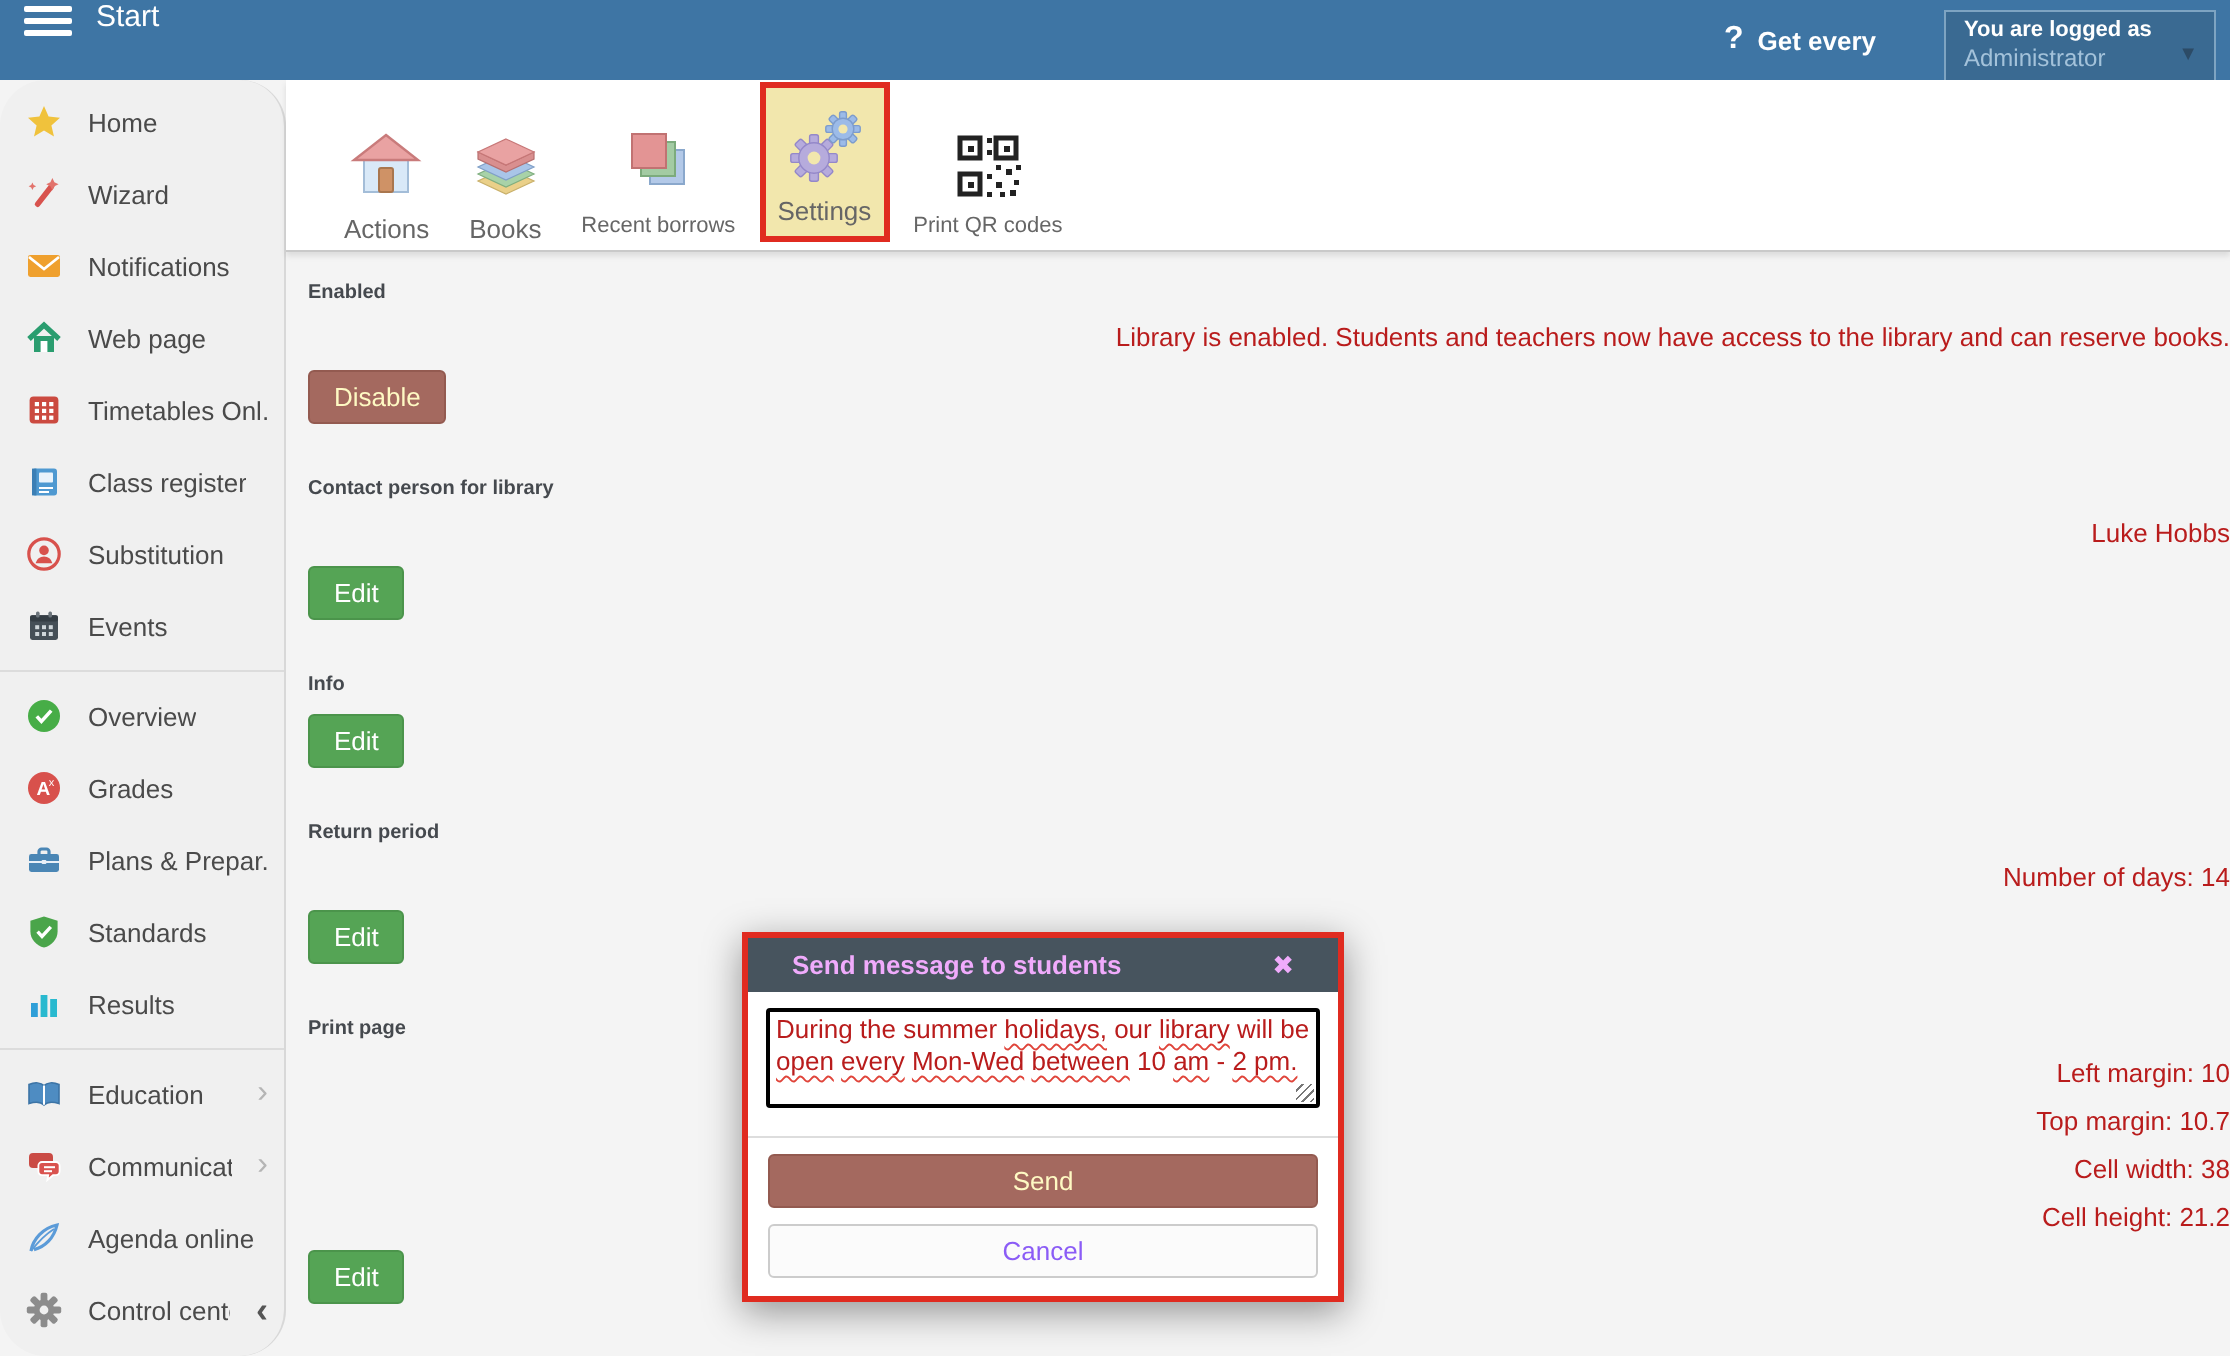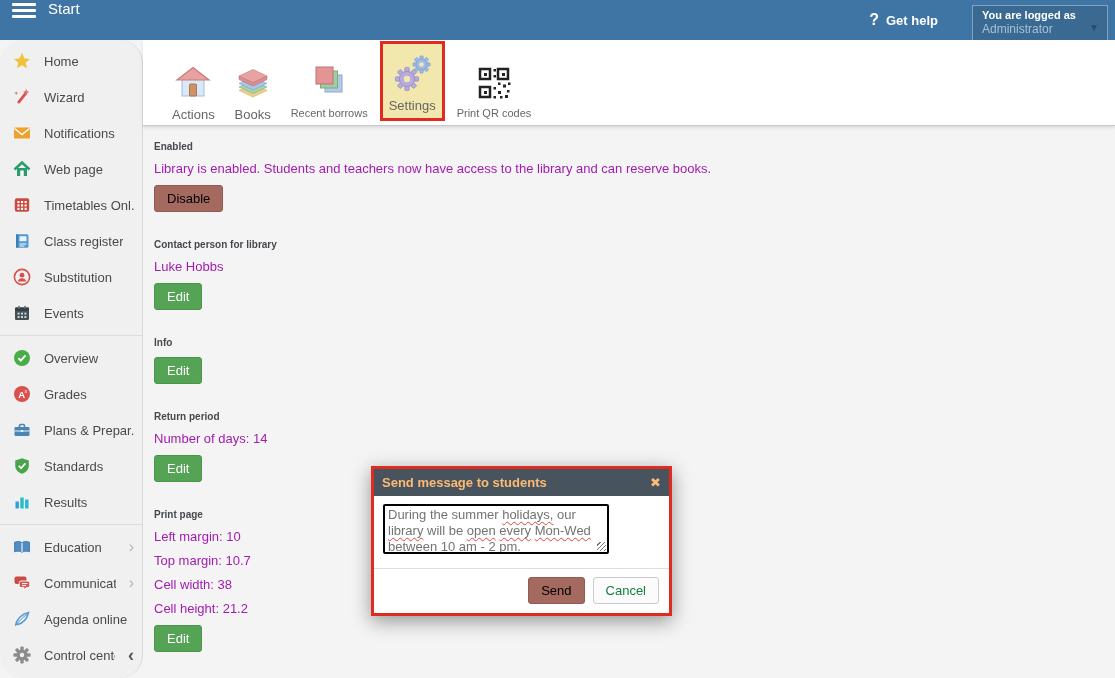--- a/index.html
+++ b/index.html
@@ -52,64 +52,64 @@
   .tool-label.small { font-size:11px; }
   .tool-item.selected {
     border:3px solid var(--highlight-red,#e02b20);
     background:var(--selected-yellow,#f2e7ad);
     padding:7px 6px 0; margin:1px 3px 4px;
   }
   
   .content { position:absolute; top:127px; left:144px; right:0; bottom:0; padding:14px 0 0 10px; }
   .section + .section { margin-top:27px; }
   .section-title { font-size:10px; font-weight:bold; color:#45494e; margin:0 0 9px; }
-  .section-text { font-size:13px; color:#a21caf; margin:0 0 9px; }
+  .section-text { font-size:13px; color:#b91c1c; margin:0 0 9px;text-align:right; }
   .btn { display:inline-block; font-size:13px; padding:5px 12px; border-radius:3px; border:1px solid; cursor:pointer; font-family:inherit; }
   .btn-green { background:var(--button-green,#55a455); border-color:#4b944b; color:#fff; }
-  .btn-brown { background:var(--button-brown,#a4695f); border-color:#935a50; color:#000000; }
-  .btn-light { background:#fbfbfb; border-color:#cccccc; color:#15803d; }
+  .btn-brown { background:var(--button-brown,#a4695f); border-color:#935a50; color:#fef9c3; }
+  .btn-light { background:#fbfbfb; border-color:#cccccc; color:#8b5cf6; }
   
   .modal-wrap {
     position:absolute; left:371px; top:466px; width:301px;
     border:3px solid var(--highlight-red,#e02b20); background:#fff;
     box-shadow:0 5px 18px rgba(0,0,0,0.40); z-index:10;
   }
-  .modal-header { background:var(--modal-header,#47545e); color:#fdba74; padding:6px 8px; display:flex; align-items:center;gap:32px; }
+  .modal-header { background:var(--modal-header,#47545e); color:#f0abfc; padding:6px 22px; display:flex; align-items:center;gap:32px; }
   .modal-title { font-size:13px; font-weight:bold; }
   .modal-close { margin-left:auto; font-size:13px; cursor:pointer; line-height:1; }
   .modal-body { padding:8px 9px 14px; }
   .msg-box {
-    border:2px solid #000; border-radius:2px; width:226px; height:50px;
-    padding:1px 3px; font-size:13px; line-height:16px; color:#737373;
+    border:2px solid #000; border-radius:2px; width:277px; height:50px;
+    padding:1px 3px; font-size:13px; line-height:16px; color:#b91c1c;
     position:relative; overflow:hidden; background:#fff; cursor:text;
   }
   .wavy { text-decoration-line:underline; text-decoration-style:wavy; text-decoration-color:#e0443a; text-decoration-thickness:1px; text-underline-offset:2px; text-decoration-skip-ink:none; }
   .resize-handle {
     position:absolute; right:1px; bottom:1px; width:9px; height:9px;
     background:repeating-linear-gradient(135deg, transparent 0 2px, #777 2px 3px);
     cursor:nwse-resize;
   }
-  .modal-footer { border-top:1px solid #ddd; padding:8px 10px 9px; display:flex; justify-content:flex-end; gap:8px; }
+  .modal-footer { border-top:1px solid #ddd; padding:8px 10px 9px; display:flex; justify-content:flex-end; gap:8px;flex-direction:column; }
 </style>
 </head>
 <body>
 
 <div class="page">
 
   <header class="topbar">
     <div class="hamburger">
         <span></span>
         <span></span>
         <span></span>
       </div>
     <div class="start-title">Start</div>
     <div class="topbar-right">
       <div class="get-help">
         <span class="qmark">?</span>
-        <span>Get help</span>
+        <span>Get every</span>
       </div>
       <div class="logged-box">
         <div class="logged-lbl">You are logged as</div>
         <div class="logged-val">Administrator</div>
         <span class="caret">▼</span>
       </div>
     </div>
   </header>
 
   <nav class="sidebar" id="sidebar">

